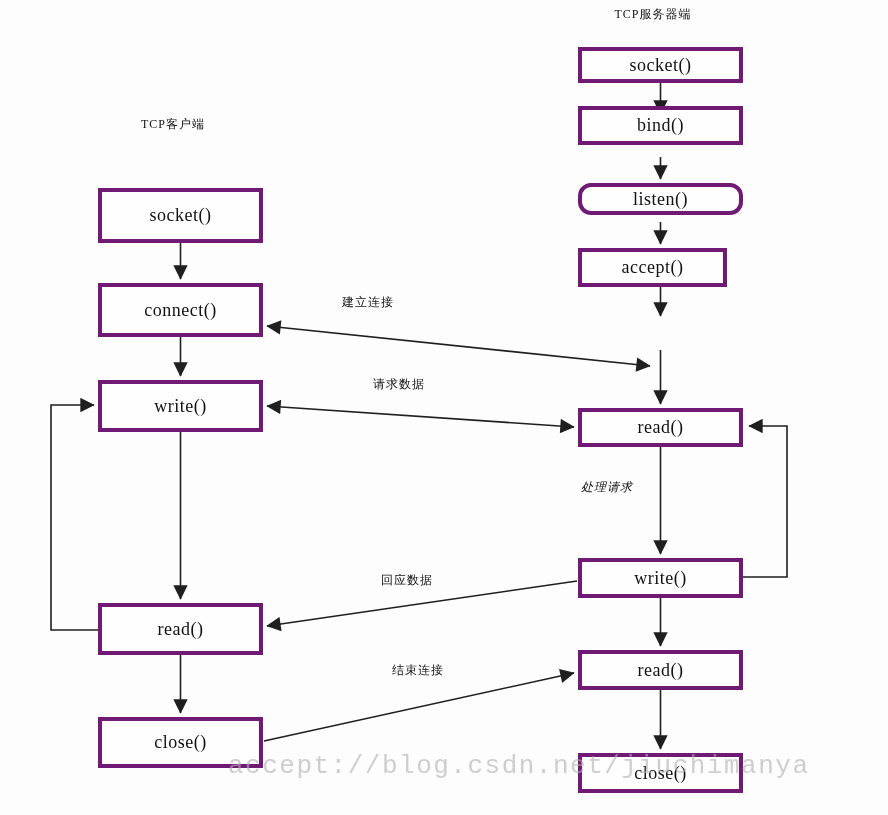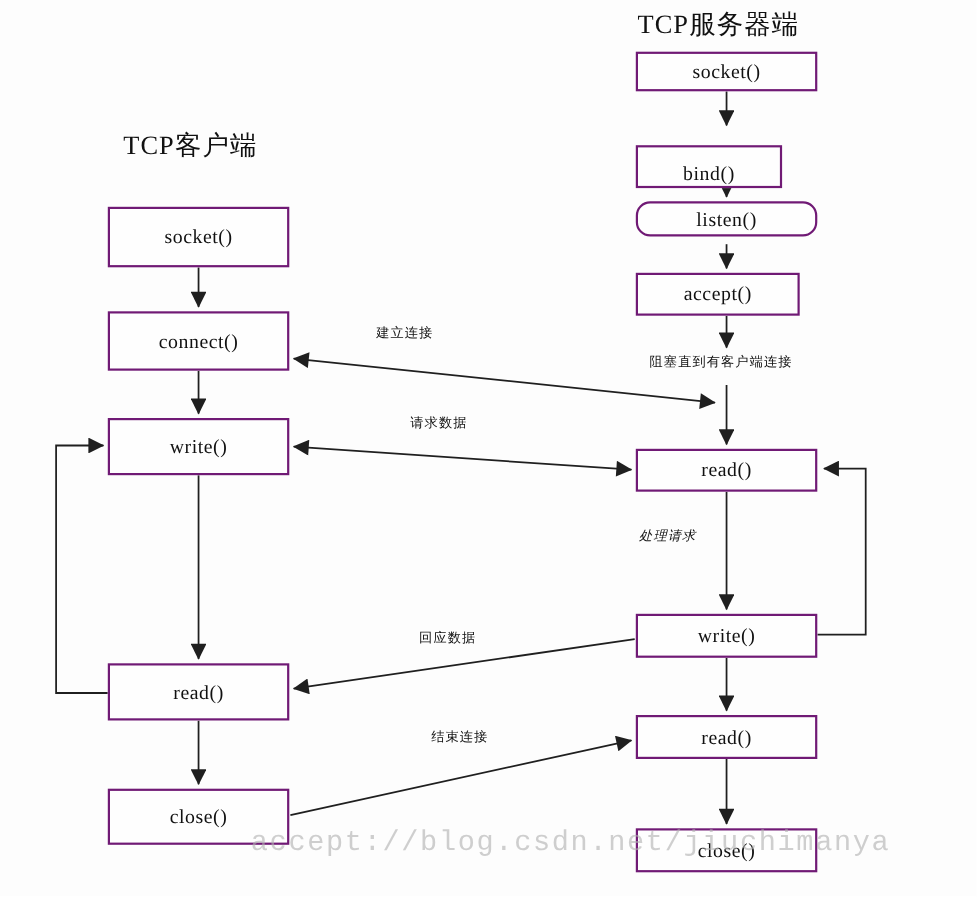--- a/index.html
+++ b/index.html
@@ -7,30 +7,30 @@
     position:relative;
     width:888px;height:815px;
     background:#fdfdfd;
     font-family:"Liberation Serif", serif;
     overflow:hidden;
   }
   .edges{position:absolute;left:0;top:0;z-index:1;}
   .node{
     position:absolute;
     box-sizing:border-box;
-    border:2px solid #701a75;
+    border:4px solid #701a75;
     background:#fefefe;
     display:flex;align-items:center;justify-content:center;
     font-size:18px;color:#111;
     z-index:2;
     letter-spacing:0.5px;
   }
   .col-title{
     position:absolute;
-    font-size:24px;color:#111;
+    font-size:12px;color:#111;
     text-align:center;
     z-index:2;
     letter-spacing:1px;
   }
   .edge-label{
     position:absolute;
     font-size:12px;color:#111;
     text-align:center;
     z-index:3;
     letter-spacing:1px;
@@ -104,21 +104,21 @@
   <div class="node" style="left:98px;top:603px;width:165px;height:52px;">
     <span>read()</span>
   </div>
   <div class="node" style="left:98px;top:717px;width:165px;height:51px;">
     <span>close()</span>
   </div>
 
   <div class="node" style="left:578px;top:47px;width:165px;height:36px;">
     <span>socket()</span>
   </div>
-  <div class="node" style="left:578px;top:132px;width:133px;height:39px;align-items:flex-end;">
+  <div class="node" style="left:578px;top:106px;width:165px;height:39px;">
     <span>bind()</span>
   </div>
   <div class="node" style="left:578px;top:183px;width:165px;height:32px;border-radius:13px;">
     <span>listen()</span>
   </div>
   <div class="node" style="left:578px;top:248px;width:149px;height:39px;">
     <span>accept()</span>
   </div>
   <div class="node" style="left:578px;top:408px;width:165px;height:39px;">
     <span>read()</span>
@@ -127,21 +127,20 @@
     <span>write()</span>
   </div>
   <div class="node" style="left:578px;top:650px;width:165px;height:40px;">
     <span>read()</span>
   </div>
   <div class="node" style="left:578px;top:753px;width:165px;height:40px;">
     <span>close()</span>
   </div>
 
   <div class="edge-label" style="left:308px;top:294px;width:120px;">建立连接</div>
-  <div class="edge-label" style="left:528px;top:321px;width:255px;">阻塞直到有客户端连接</div>
   <div class="edge-label" style="left:339px;top:376px;width:120px;">请求数据</div>
   <div class="edge-label" style="left:553px;top:479px;width:108px;font-style:italic;">处理请求</div>
   <div class="edge-label" style="left:352px;top:572px;width:110px;font-family:Liberation Mono, monospace;">回应数据</div>
   <div class="edge-label" style="left:363px;top:662px;width:110px;">结束连接</div>
 
   <div class="watermark">accept://blog.csdn.net/jiuchimanya</div>
 
 </div>
 
 </body></html>

